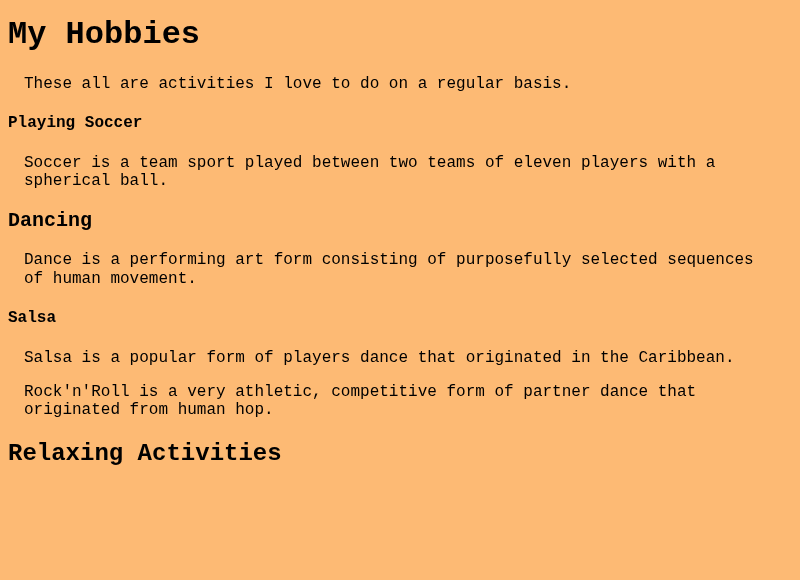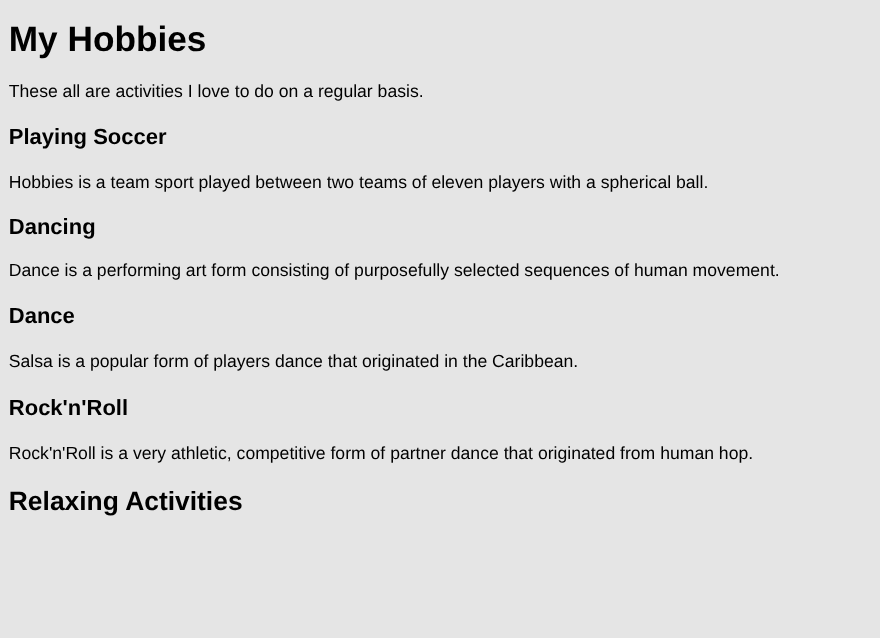--- a/index.html
+++ b/index.html
@@ -5,23 +5,23 @@
   html, body {
     margin: 0;
     padding: 0;
     background: #ffffff;
   }
   .page {
     position: relative;
     width: 800px;
     height: 580px;
     overflow: hidden;
-    background: #e5e5e5;
+    background: #fdba74;
     color: #000000;
-    font-family: Liberation Sans, sans-serif;
+    font-family: Liberation Mono, monospace;
     box-sizing: border-box;
     padding: 8px;
   }
   .page h1 {
     font-size: 32px;
     font-weight: bold;
     margin: 9px 0 21px 0;
     line-height: 1.15;
   }
   .page h2 {
@@ -30,46 +30,45 @@
     margin: 20px 0;
     line-height: 1.15;
   }
   .page h3 {
     font-size: 20px;
     font-weight: bold;
     margin: 19px 0;
     line-height: 1.15;
   }
   .page h4 {
-    font-size: 20px;
+    font-size: 16px;
     font-weight: bold;
     margin: 21px 0;
     line-height: 1.15;
   }
   .page p {
     font-size: 16px;
-    margin: 16px 0;
+    margin: 16px 16px;
     line-height: 1.15;
   }
 </style>
 </head>
 <body>
 
 <main class="page">
   <h1>My Hobbies</h1>
   <p>These all are activities I love to do on a regular basis.</p>
 
 
   <h4>Playing Soccer</h4>
-  <p>Hobbies is a team sport played between two teams of eleven players with a spherical ball.</p>
+  <p>Soccer is a team sport played between two teams of eleven players with a spherical ball.</p>
 
   <h3>Dancing</h3>
   <p>Dance is a performing art form consisting of purposefully selected sequences of human movement.</p>
 
-  <h4>Dance</h4>
+  <h4>Salsa</h4>
   <p>Salsa is a popular form of players dance that originated in the Caribbean.</p>
 
-  <h4>Rock'n'Roll</h4>
   <p>Rock'n'Roll is a very athletic, competitive form of partner dance that originated from human hop.</p>
 
 
   <h2>Relaxing Activities</h2>
 </main>
 
 </body></html>

